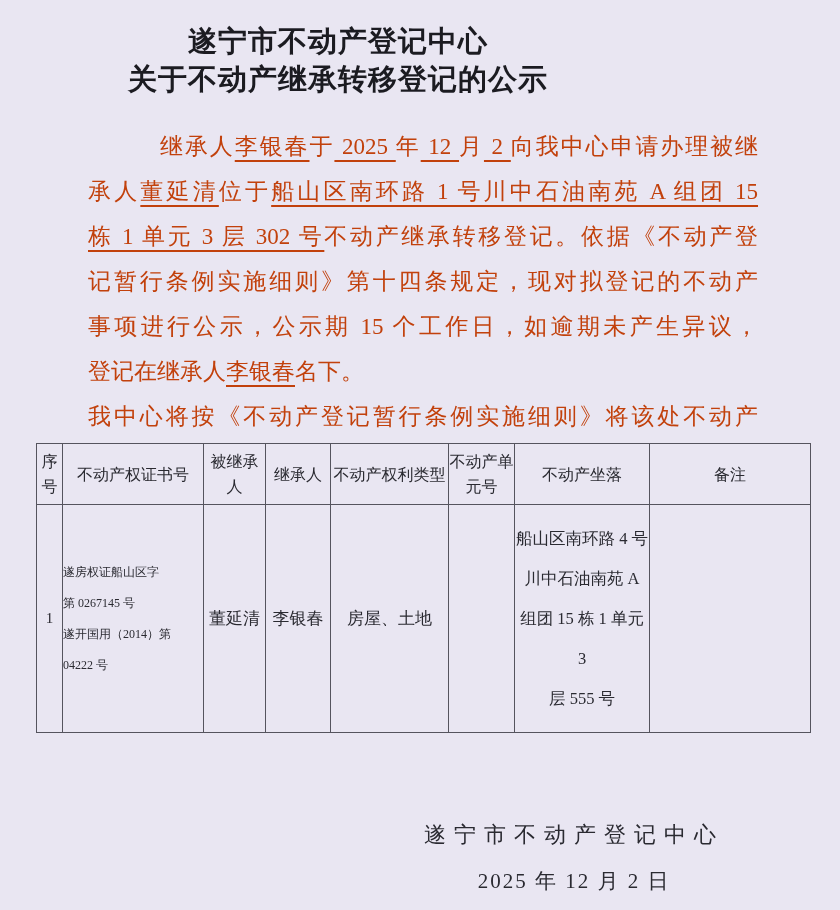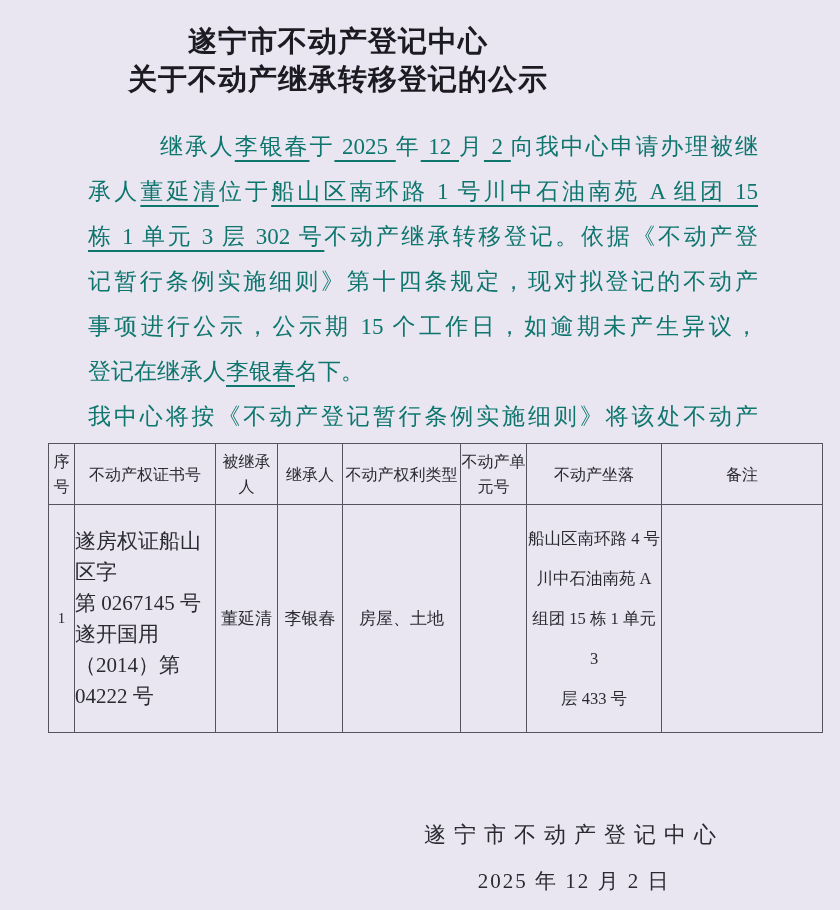--- a/index.html
+++ b/index.html
@@ -19,53 +19,53 @@
     font-family:"Liberation Sans","DejaVu Sans",sans-serif;
     font-weight:bold;
     font-size:29px;line-height:38px;
     color:#1b1b21;
     letter-spacing:1px;
   }
 
   
   .body-text{
     position:absolute;left:88px;top:124px;width:670px;
-    font-size:23px;color:#0f766e;
+    font-size:23px;color:#c2410c;
   }
   .bline{
     height:45px;line-height:45px;
     text-align:justify;
     text-align-last:justify;
     white-space:nowrap;
   }
   .bline.indent{text-indent:72px;}
   .bline.last{text-align-last:left;}
   .bline .u{
     text-decoration:underline;
     text-underline-offset:6px;
     text-decoration-thickness:1.5px;
   }
 
   
   table.reg{
-    position:absolute;left:48px;top:443px;
+    position:absolute;left:36px;top:443px;
     width:774px;border-collapse:collapse;table-layout:fixed;
     color:#2a2a31;
   }
   table.reg th,table.reg td{
     border:1.5px solid #55545e;
     font-weight:normal;
     padding:0;
     vertical-align:middle;
   }
   table.reg thead tr{height:61px;}
   table.reg tbody tr{height:228px;}
   th.hdr{font-size:16px;line-height:25px;text-align:center;padding:0 4px;}
   td.c{font-size:17px;text-align:center;}
-  td.cert{font-size:21px;line-height:31px;text-align:left;padding-left:11px;padding-right:5px;}
+  td.cert{font-size:12px;line-height:31px;text-align:left;padding-left:11px;padding-right:5px;}
   td.loc{font-size:16.5px;line-height:40px;text-align:center;}
 
   
   .footer{
     position:absolute;top:820px;left:414px;width:320px;
     text-align:center;color:#2a2a31;
   }
   .footer-org{font-size:22px;letter-spacing:8px;white-space:nowrap;}
   .footer-date{margin-top:17px;font-size:21px;letter-spacing:2px;white-space:nowrap;}
 </style>
@@ -122,21 +122,21 @@
             <div>04222 号</div>
           </td>
         <td class="c">董延清</td>
         <td class="c">李银春</td>
         <td class="c">房屋、土地</td>
         <td class="c"></td>
         <td class="loc">
             <div>船山区南环路 4 号</div>
             <div>川中石油南苑 A</div>
             <div>组团 15 栋 1 单元 3</div>
-            <div>层 433 号</div>
+            <div>层 555 号</div>
           </td>
         <td class="c"></td>
       </tr>
     </tbody>
   </table>
 
   <div class="footer">
     <div class="footer-org">遂宁市不动产登记中心</div>
     <div class="footer-date">2025 年 12 月 2 日</div>
   </div>

